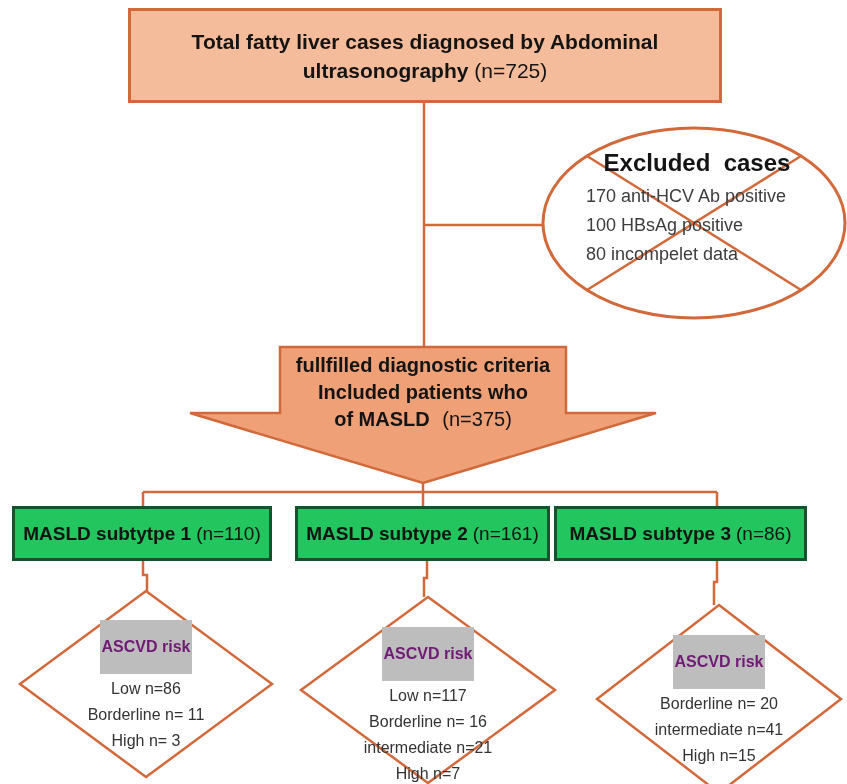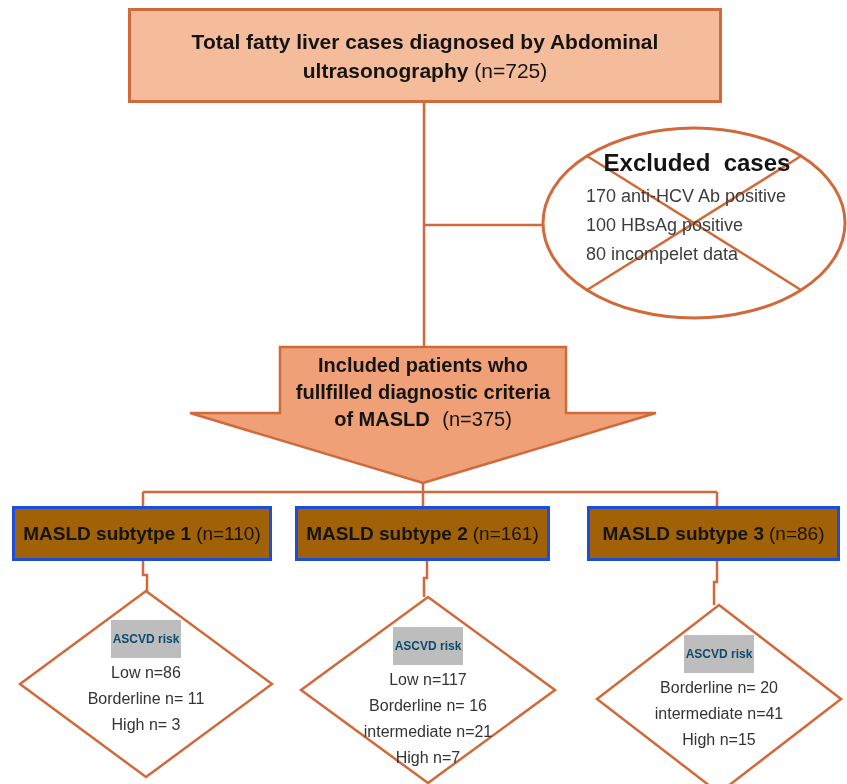--- a/index.html
+++ b/index.html
@@ -35,36 +35,36 @@
 
   
   .arrow-text{
     position:absolute;left:253px;top:352px;width:340px;
     color:#141414;font-size:20px;font-weight:bold;line-height:27px;text-align:center;
   }
   .arrow-text .nval{margin-left:7px;}
 
   
   .sub-box{
-    top:506px;height:55px;background:#a16207;border:3px solid #1d4ed8;
+    top:506px;height:55px;background:#22c55e;border:3px solid #14532d;
     color:#141414;font-size:19px;font-weight:bold;white-space:nowrap;
   }
   .sub-box .nval{margin-left:5px;}
   #sub1{left:12px;width:260px;}
   #sub2{left:295px;width:255px;}
-  #sub3{left:587px;width:253px;}
+  #sub3{left:554px;width:253px;}
 
   
   .diamond-text{
     position:absolute;width:220px;text-align:center;
     color:#333333;font-size:16px;line-height:26px;
   }
   .diamond-text .dt-header{
-    display:inline-block;background:#BDBDBD;color:#0c4a6e;
-    font-weight:bold;font-size:12px;line-height:22px;padding:8px 2px;margin-bottom:2px;
+    display:inline-block;background:#BDBDBD;color:#701a75;
+    font-weight:bold;font-size:16px;line-height:22px;padding:16px 2px;margin-bottom:2px;
   }
   #dtext1{left:36px;top:620px;}
   #dtext2{left:318px;top:627px;}
   #dtext3{left:609px;top:635px;}
 </style>
 </head>
 <body>
 
 <div id="canvas">
 
@@ -106,22 +106,22 @@
   </div>
 
   <div class="excluded-text">
     <div class="ex-title">Excluded  cases</div>
     <div>170 anti-HCV Ab positive</div>
     <div>100 HBsAg positive</div>
     <div>80 incompelet data</div>
   </div>
 
   <div class="arrow-text">
+    <div>fullfilled diagnostic criteria</div>
     <div>Included patients who</div>
-    <div>fullfilled diagnostic criteria</div>
     <div>
       <span>of MASLD</span>
       <span class="nval">(n=375)</span>
     </div>
   </div>
 
   <div id="sub1" class="node sub-box">
     <span>MASLD subtytpe 1</span>
     <span class="nval">(n=110)</span>
   </div>

